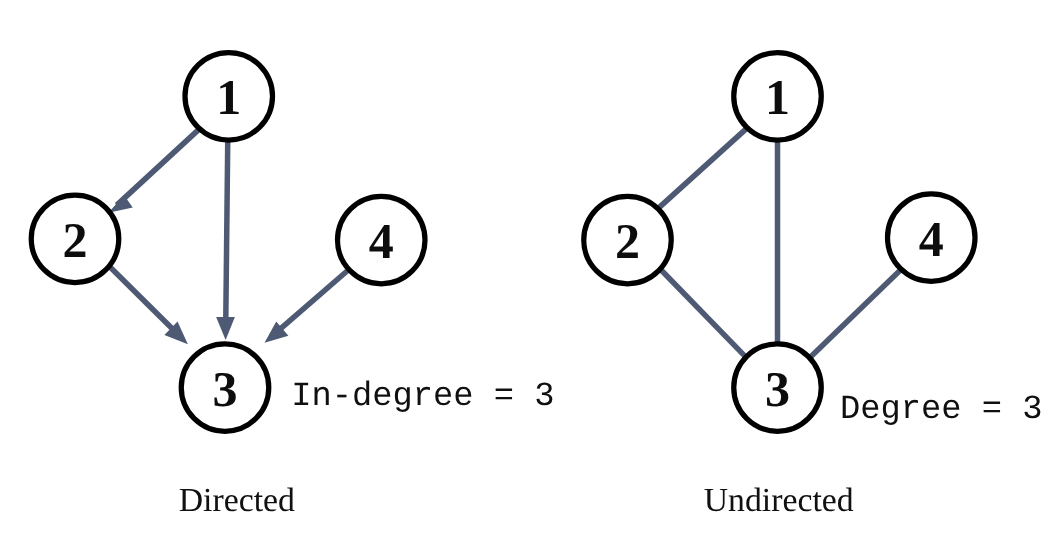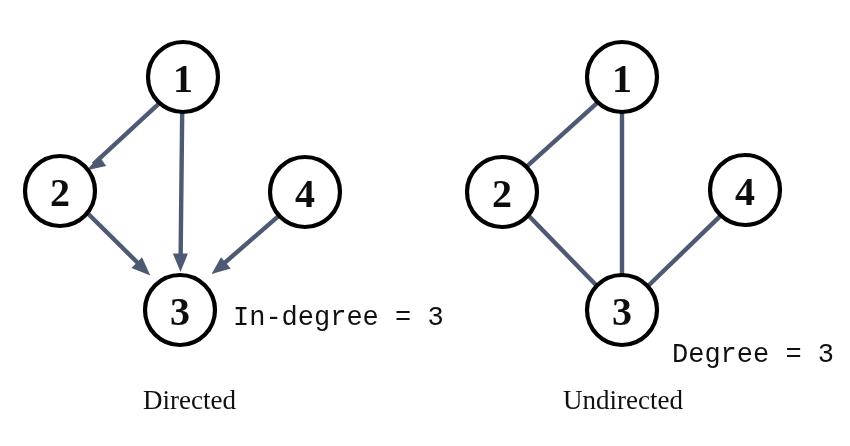--- a/index.html
+++ b/index.html
@@ -56,21 +56,21 @@
     letter-spacing: 0px;
   }
   .caption-text {
     position: absolute;
     font-family: "Liberation Serif", "DejaVu Serif", serif;
     font-size: 27px;
     color: #101010;
     white-space: nowrap;
   }
   #annot-directed { left: 233px; top: 301px; }
-  #annot-undirected { left: 672px; top: 311px; margin-top: 27px; }
+  #annot-undirected { left: 672px; top: 311px; }
   #caption-directed { left: 143px; top: 385px; }
   #caption-undirected { left: 563px; top: 385px; }
 </style>
 </head>
 <body>
 
 <div id="stage">
 
   <svg id="graph-svg" viewBox="0 0 850 446">
 

